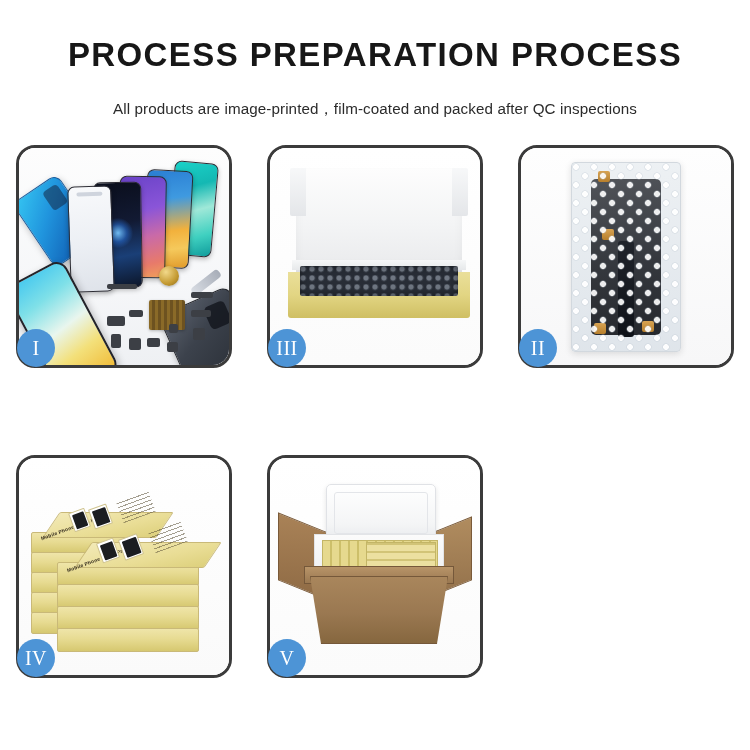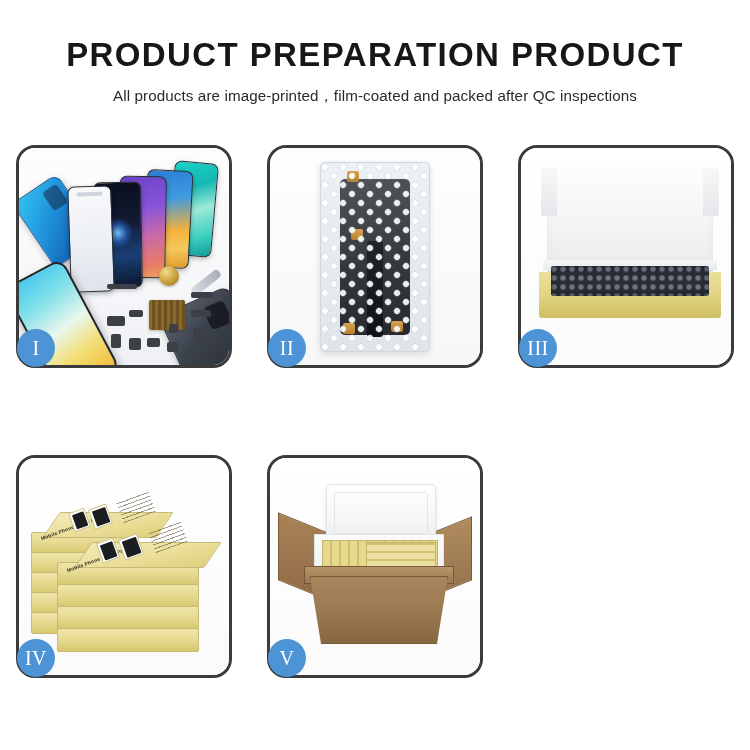--- a/index.html
+++ b/index.html
@@ -30,21 +30,21 @@
   }
   .title {
     font-size: 33px;
     font-weight: 700;
     letter-spacing: 1.4px;
     color: #171717;
     line-height: 1.05;
     white-space: nowrap;
   }
   .subtitle {
-    margin-top: 13px;
+    margin-top: 26px;
     font-size: 15.2px;
     font-weight: 400;
     color: #2b2b2b;
     letter-spacing: .1px;
     white-space: nowrap;
   }
 
   
   .grid {
     position: absolute;
@@ -360,21 +360,21 @@
     position:absolute; left:56px; top:126px; width:14px; height:18px;
     background: rgba(148,120,86,.85); transform: skewY(20deg);
   }
 </style>
 </head>
 <body>
 
 <div class="page">
 
   <div class="header">
-    <div class="title">PRODUCT PREPARATION PRODUCT</div>
+    <div class="title">PROCESS PREPARATION PROCESS</div>
     <div class="subtitle">All products are image-printed，film-coated and packed after QC inspections</div>
   </div>
 
   <div class="grid">
 
     <div class="panel">
       <div class="panel-inner p1">
         <div class="phone-blue"></div>
         <div class="phone-fan">
           <div class="fan-phone fp5"></div>
@@ -399,45 +399,45 @@
           <div class="pt" style="left:84px; top:34px; width:20px; height:7px;"></div>
           <div class="pt" style="left:86px; top:52px; width:12px; height:12px;"></div>
           <div class="pt" style="left:62px; top:48px; width:9px;  height:9px;"></div>
           <div class="pt" style="left:60px; top:66px; width:11px; height:10px;"></div>
         </div>
       </div>
       <div class="badge">I</div>
     </div>
 
     <div class="panel">
+      <div class="panel-inner p3">
+        <div class="foam-lid"></div>
+        <div class="box3-body"></div>
+        <div class="foam-front"></div>
+        <div class="box3-inner"></div>
+      </div>
+      <div class="badge">III</div>
+    </div>
+
+    <div class="panel">
       <div class="panel-inner p2">
         <div class="bubble-bag">
           <div class="flex-part"></div>
           <div class="flex-strip"></div>
           <div class="tape" style="left:26px; top:8px;"></div>
           <div class="tape" style="left:30px; top:66px;"></div>
           <div class="tape" style="left:22px; top:160px;"></div>
           <div class="tape" style="left:70px; top:158px;"></div>
           <div class="bubble-tex"></div>
         </div>
       </div>
       <div class="badge">II</div>
     </div>
 
     <div class="panel">
-      <div class="panel-inner p3">
-        <div class="foam-lid"></div>
-        <div class="box3-body"></div>
-        <div class="foam-front"></div>
-        <div class="box3-inner"></div>
-      </div>
-      <div class="badge">III</div>
-    </div>
-
-    <div class="panel">
       <div class="panel-inner p4">
         <div class="stack">
 
           <div class="sbox" style="left:4px;  top:52px;  width:104px; height:20px;"></div>
           <div class="sbox" style="left:4px;  top:72px;  width:104px; height:20px;"></div>
           <div class="sbox" style="left:4px;  top:92px;  width:104px; height:20px;"></div>
           <div class="sbox" style="left:4px;  top:112px; width:104px; height:20px;"></div>
           <div class="sbox" style="left:4px;  top:132px; width:104px; height:20px;"></div>
 
           <div class="sbox" style="left:30px; top:82px;  width:140px; height:22px;"></div>

